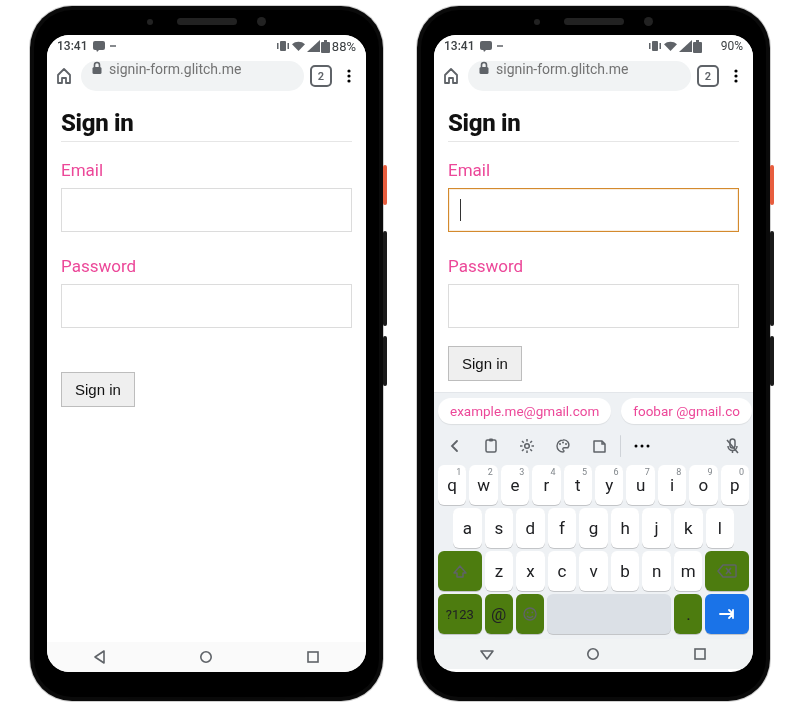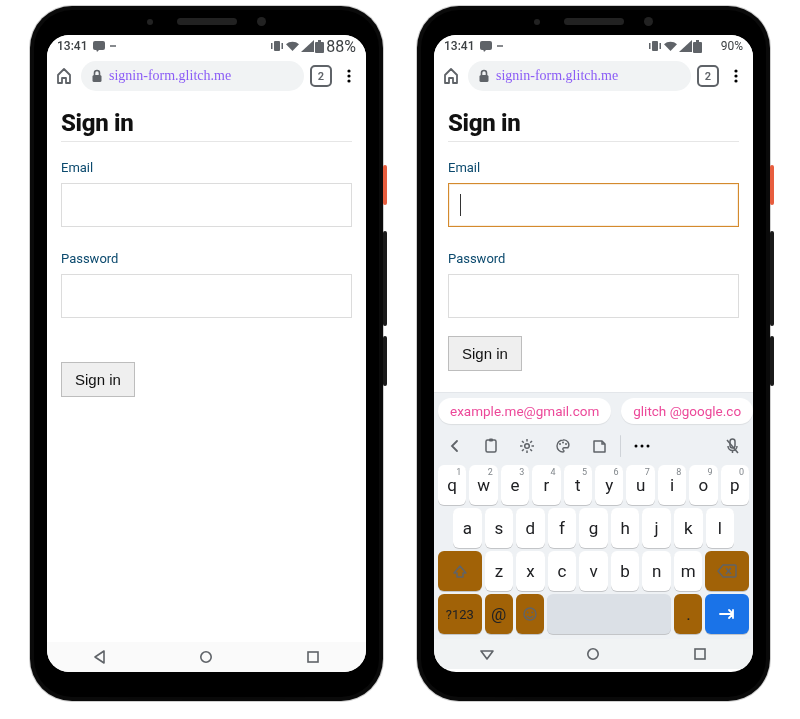--- a/index.html
+++ b/index.html
@@ -20,44 +20,44 @@
   
   .statusbar { height:22px; background:#fff; display:flex; align-items:center; font-size:12px; color:#5f6368; padding:0 10px; }
   .statusbar .time { color:#3c4043; font-weight:500; }
   .statusbar .slot { display:flex; align-items:center; gap:1px; }
   .statusbar .spacer { flex:1; }
   .statusbar .ico { display:inline-flex; align-items:center; justify-content:center; }
   .fill-dark path, .fill-dark rect, .fill-dark polygon { fill:#5f6368; }
   
   .addressbar { display:flex; align-items:center; gap:6px; padding:4px 6px 6px 6px; background:#fff; }
   .home-ico, .menu-ico, .tab-ico { width:22px; height:22px; display:flex; align-items:center; justify-content:center; color:#5f6368; }
-  .omnibox { flex:1; height:30px; border-radius:16px; background:#f1f3f4; display:flex; align-items:center; gap:6px; padding:0 10px; font-size:14px; color:#8b5cf6;font-family:Liberation Serif, serif; }
+  .omnibox { flex:1; height:30px; border-radius:16px; background:#f1f3f4; display:flex; align-items:flex-start; gap:6px; padding:0 10px; font-size:14px; color:#737373; }
   .omnibox .lock { display:inline-flex; }
   .tab-count { width:22px; height:22px; border:2px solid #5f6368; border-radius:5px; display:flex; align-items:center; justify-content:center; font-size:11px; color:#5f6368; font-weight:600;}
   
   .page { flex:1; overflow:hidden; padding:6px 14px 0 14px; text-align:left; color:#111; }
   .page h1 { font-size:24px; font-weight:800; margin:6px 0 4px 0; letter-spacing:-0.3px; }
   .page .rule { border-bottom:1px solid #e6e6e6; margin-bottom:18px; }
-  .field-label { font-size:13px; color:#0c4a6e; margin-bottom:8px; }
+  .field-label { font-size:17px; color:#ec4899; margin-bottom:8px; }
   .field-input { width:100%; height:44px; border:1px solid #dcdcdc; background:#fff; margin-bottom:24px; padding:0 10px; font-size:16px; font-family:inherit; }
   .field-input.focused { outline:none; border:1px solid #d48a2d; box-shadow:0 0 0 1px rgba(212,138,45,.15) inset; }
   .caret { display:inline-block; width:1px; height:22px; background:#333; vertical-align:middle; margin-left:1px; animation:blink 1s step-end infinite; }
   @keyframes blink { 50% { opacity:0; } }
   .signin-btn { display:inline-block; padding:8px 13px; font-size:15px; border:1px solid #bdbdbd; background:#efefef; color:#111; margin-top:10px; }
   
   .suggest-strip { background:#eef1f4; padding:5px 4px 3px 4px; display:flex; gap:10px; border-top:1px solid #e3e6ea; }
   .chip { background:#fff; border-radius:16px; padding:5px 12px; font-size:13.5px; color:#ec4899; box-shadow:0 1px 1px rgba(0,0,0,.08); white-space:nowrap; }
   .kb { background:#eef1f4; display:flex; flex-direction:column; padding:3px 4px 5px 4px; gap:3px; user-select:none; }
   .kb-toolbar { display:flex; align-items:center; gap:2px; padding:2px 0 2px 0; color:#5f6368; }
   .kb-tool { flex:0 0 auto; width:34px; height:28px; display:flex; align-items:center; justify-content:center; border-radius:6px; }
   .kb-tool.sep { width:1px; height:22px; background:#cfd3d8; margin:0 2px; }
   .kb-row { display:flex; gap:3px; }
   .key { flex:1; height:40px; background:#fff; border-radius:6px; box-shadow:0 1px 0 rgba(0,0,0,.18); display:flex; align-items:center; justify-content:center; font-size:17px; color:#202124; position:relative; }
   .key .sup { position:absolute; top:2px; right:5px; font-size:9px; color:#80868b; }
-  .key.muted { background:#a16207; }
+  .key.muted { background:#4d7c0f; }
   .key.wide  { flex:1.4; }
   .key.space { flex:4; background:#dbe0e6; }
   .key.enter { background:#1a73e8; color:#fff; flex:1.4; }
   .key svg { display:block; }
   
   .navbar { height:30px; background:#fafafa; display:flex; align-items:center; justify-content:space-around; }
   .nav-btn svg { display:block; }
   .navbar.dark { background:#f1f3f4; }
   
   .shadow { position:absolute; bottom:4px; left:50%; transform:translateX(-50%); width:88%; height:16px; border-radius:50%; background:radial-gradient(ellipse at center, rgba(0,0,0,.18), rgba(0,0,0,0) 70%); filter:blur(2px); }
@@ -114,21 +114,21 @@
                 <polygon points="0,12 13,12 13,0"></polygon>
               </svg>
             </span>
           <span class="ico">
               <svg width="9" height="13" class="fill-dark">
                 <rect x="0" y="2" width="9" height="11" rx="1"></rect>
                 <rect x="3" y="0" width="3" height="2"></rect>
                 <rect x="1" y="3" width="7" height="1.3" fill="#fff"></rect>
               </svg>
             </span>
-          <span style="font-size:16px;color:#3c4043;margin-left:1px">88%</span>
+          <span style="font-size:13px;color:#3c4043;margin-left:1px">88%</span>
         </span>
       </div>
 
       <div class="addressbar">
         <span class="home-ico">
           <svg width="18" height="18">
               <path d="M3 8 L9 2 L15 8 V16 H11 V11 H7 V16 H3 Z" fill="none" stroke="#5f6368" stroke-width="1.8" stroke-linejoin="round"></path>
             </svg>
         </span>
         <div class="omnibox">
@@ -275,21 +275,21 @@
         <div class="field-input focused" style="display:flex;align-items:center">
             <span class="caret"></span>
           </div>
         <div class="field-label">Password</div>
         <input class="field-input" type="password" style="margin-bottom: 14px;" value="">
         <button type="button" class="signin-btn" style="margin-top:4px"><span>Sign in</span></button>
       </div>
 
       <div class="suggest-strip">
         <span class="chip">example.me@gmail.com</span>
-        <span class="chip">glitch @google.co</span>
+        <span class="chip">foobar @gmail.co</span>
       </div>
 
       <div class="kb">
         <div class="kb-toolbar">
           <span class="kb-tool">
               <svg width="14" height="14">
                 <path d="M9 2 L4 7 L9 12" fill="none" stroke="#5f6368" stroke-width="1.8" stroke-linecap="round"></path>
               </svg>
             </span>
           <span class="kb-tool">

